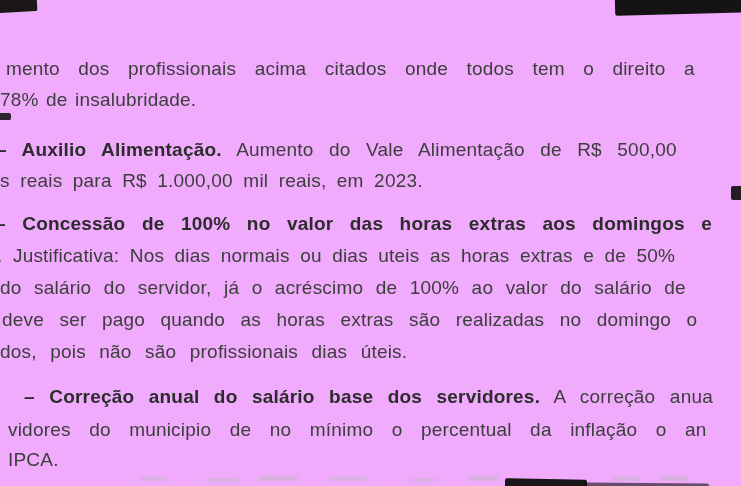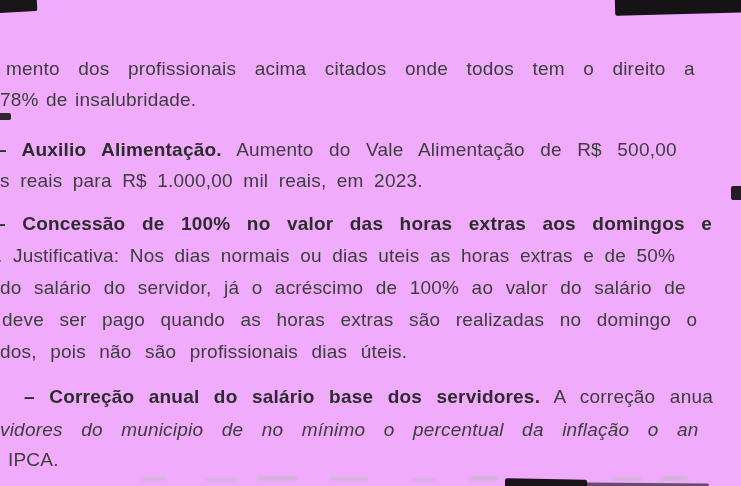--- a/index.html
+++ b/index.html
@@ -44,21 +44,21 @@
       <div class="line" style="top: 57px; left: 6px; word-spacing: 13px;"><span>mento dos profissionais acima citados onde todos tem o direito a</span></div>
       <div class="line" style="top: 88px; left: 0px; word-spacing: 2px;"><span>78% de insalubridade.</span></div>
       <div class="line" style="top: 138px; left: -4px; word-spacing: 10px;"><span class="b">– Auxilio Alimentação.</span><span> Aumento do Vale Alimentação de R$ 500,00</span></div>
       <div class="line" style="top: 169px; left: 0px; word-spacing: 5px;"><span>s reais para R$ 1.000,00 mil reais, em 2023.</span></div>
       <div class="line" style="top: 212px; left: -5px; word-spacing: 11px;"><span class="b">– Concessão de 100% no valor das horas extras aos domingos e</span></div>
       <div class="line" style="top: 244px; left: -3px; word-spacing: 5px;"><span>. Justificativa: Nos dias normais ou dias uteis as horas extras e de 50%</span></div>
       <div class="line" style="top: 276px; left: 0px; word-spacing: 7px;"><span>do salário do servidor, já o acréscimo de 100% ao valor do salário de</span></div>
       <div class="line" style="top: 308px; left: 2px; word-spacing: 10px;"><span>deve ser pago quando as horas extras são realizadas no domingo o</span></div>
       <div class="line" style="top: 340px; left: 0px; word-spacing: 8px;"><span>dos, pois não são profissionais dias úteis.</span></div>
       <div class="line" style="top: 385px; left: 2px; word-spacing: 9px; margin-left: 22px;"><span class="b">– Correção anual do salário base dos servidores.</span><span> A correção anua</span></div>
-      <div class="line" style="top: 418px; left: 0px; word-spacing: 13px; font-style: italic;"><span>vidores do municipio de no mínimo o percentual da inflação o an</span></div>
+      <div class="line" style="top: 418px; left: 8px; word-spacing: 13px;"><span>vidores do municipio de no mínimo o percentual da inflação o an</span></div>
       <div class="line" style="top: 448px; left: 8px; word-spacing: 0px;"><span>IPCA.</span></div>
     </div>
   <div>
       <div class="mark" style="left: -3px; top: -3px; width: 40px; height: 15px; background: rgb(13, 13, 13); opacity: 0.95; transform: rotate(-3deg);"></div>
       <div class="mark" style="left: 615px; top: -4px; width: 130px; height: 18px; background: rgb(13, 13, 13); opacity: 0.97; transform: rotate(-1.5deg);"></div>
       <div class="mark" style="left: -4px; top: 113px; width: 15px; height: 7px; background: rgb(13, 13, 13); opacity: 0.85; transform: rotate(1deg);"></div>
       <div class="mark" style="left: 731px; top: 186px; width: 12px; height: 14px; background: rgb(13, 13, 13); opacity: 0.9; transform: rotate(0deg);"></div>
       <div class="mark" style="left: 505px; top: 479px; width: 82px; height: 9px; background: rgb(13, 13, 13); opacity: 0.95; transform: rotate(1deg);"></div>
       <div class="mark" style="left: 584px; top: 483px; width: 125px; height: 4px; background: rgb(13, 13, 13); opacity: 0.6; transform: rotate(0.5deg);"></div>
       <div class="frag" style="left: 140px; top: 477px; width: 26px; height: 4px;"></div>

